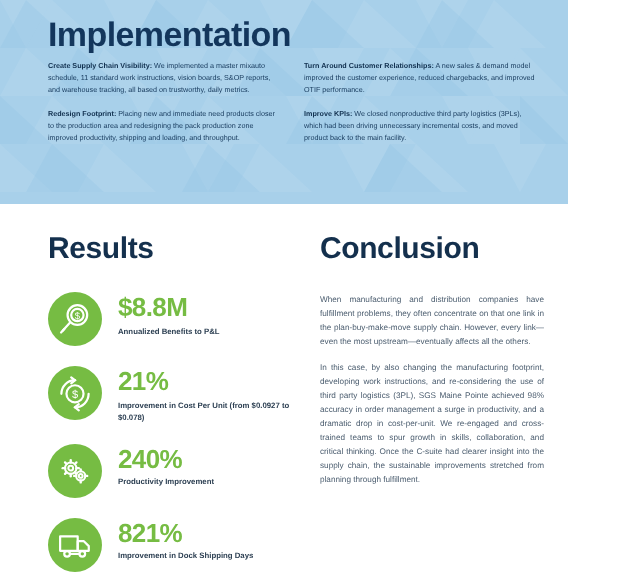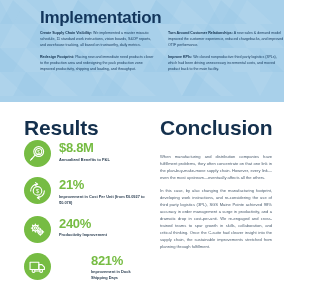--- a/index.html
+++ b/index.html
@@ -32,21 +32,21 @@
   }
   .banner-texture {
     position: absolute;
     left: 0; top: 0;
     width: 284px;
     height: 102px;
     opacity: 0.55;
   }
   .banner-inner {
     position: absolute;
-    left: 16px; top: 0;
+    left: 0; top: 0;
     width: 243px;
     height: 102px;
     padding: 0;
     text-decoration: underline;
   }
   .impl-title {
     position: absolute;
     left: 24px;
     top: 8px;
     font-size: 17px;
@@ -85,40 +85,41 @@
   
   .lower {
     position: absolute;
     left: 0;
     top: 102px;
     width: 284px;
     height: 187px;
     background: #ffffff;
   }
   .section-title {
-    font-size: 21px;
+    font-size: 15px;
     font-weight: bold;
     color: #14304d;
     letter-spacing: -0.2px;
   }
 
   .results {
     position: absolute;
     left: 24px;
     top: 14px;
     width: 124px;
   }
   .results-list {
+    margin-top: 13px;
   }
   .stat-row {
     display: flex;
     align-items: flex-start;
     margin-bottom: 10px;
   }
-  .stat-row:last-child { margin-bottom: 0; gap: 32px; }
+  .stat-row:last-child { margin-bottom: 0; }
   .stat-icon {
     width: 27px;
     height: 27px;
     border-radius: 50%;
     background: #76bc43;
     flex: 0 0 27px;
     display: flex;
     align-items: center;
     justify-content: center;
     margin-right: 8px;

